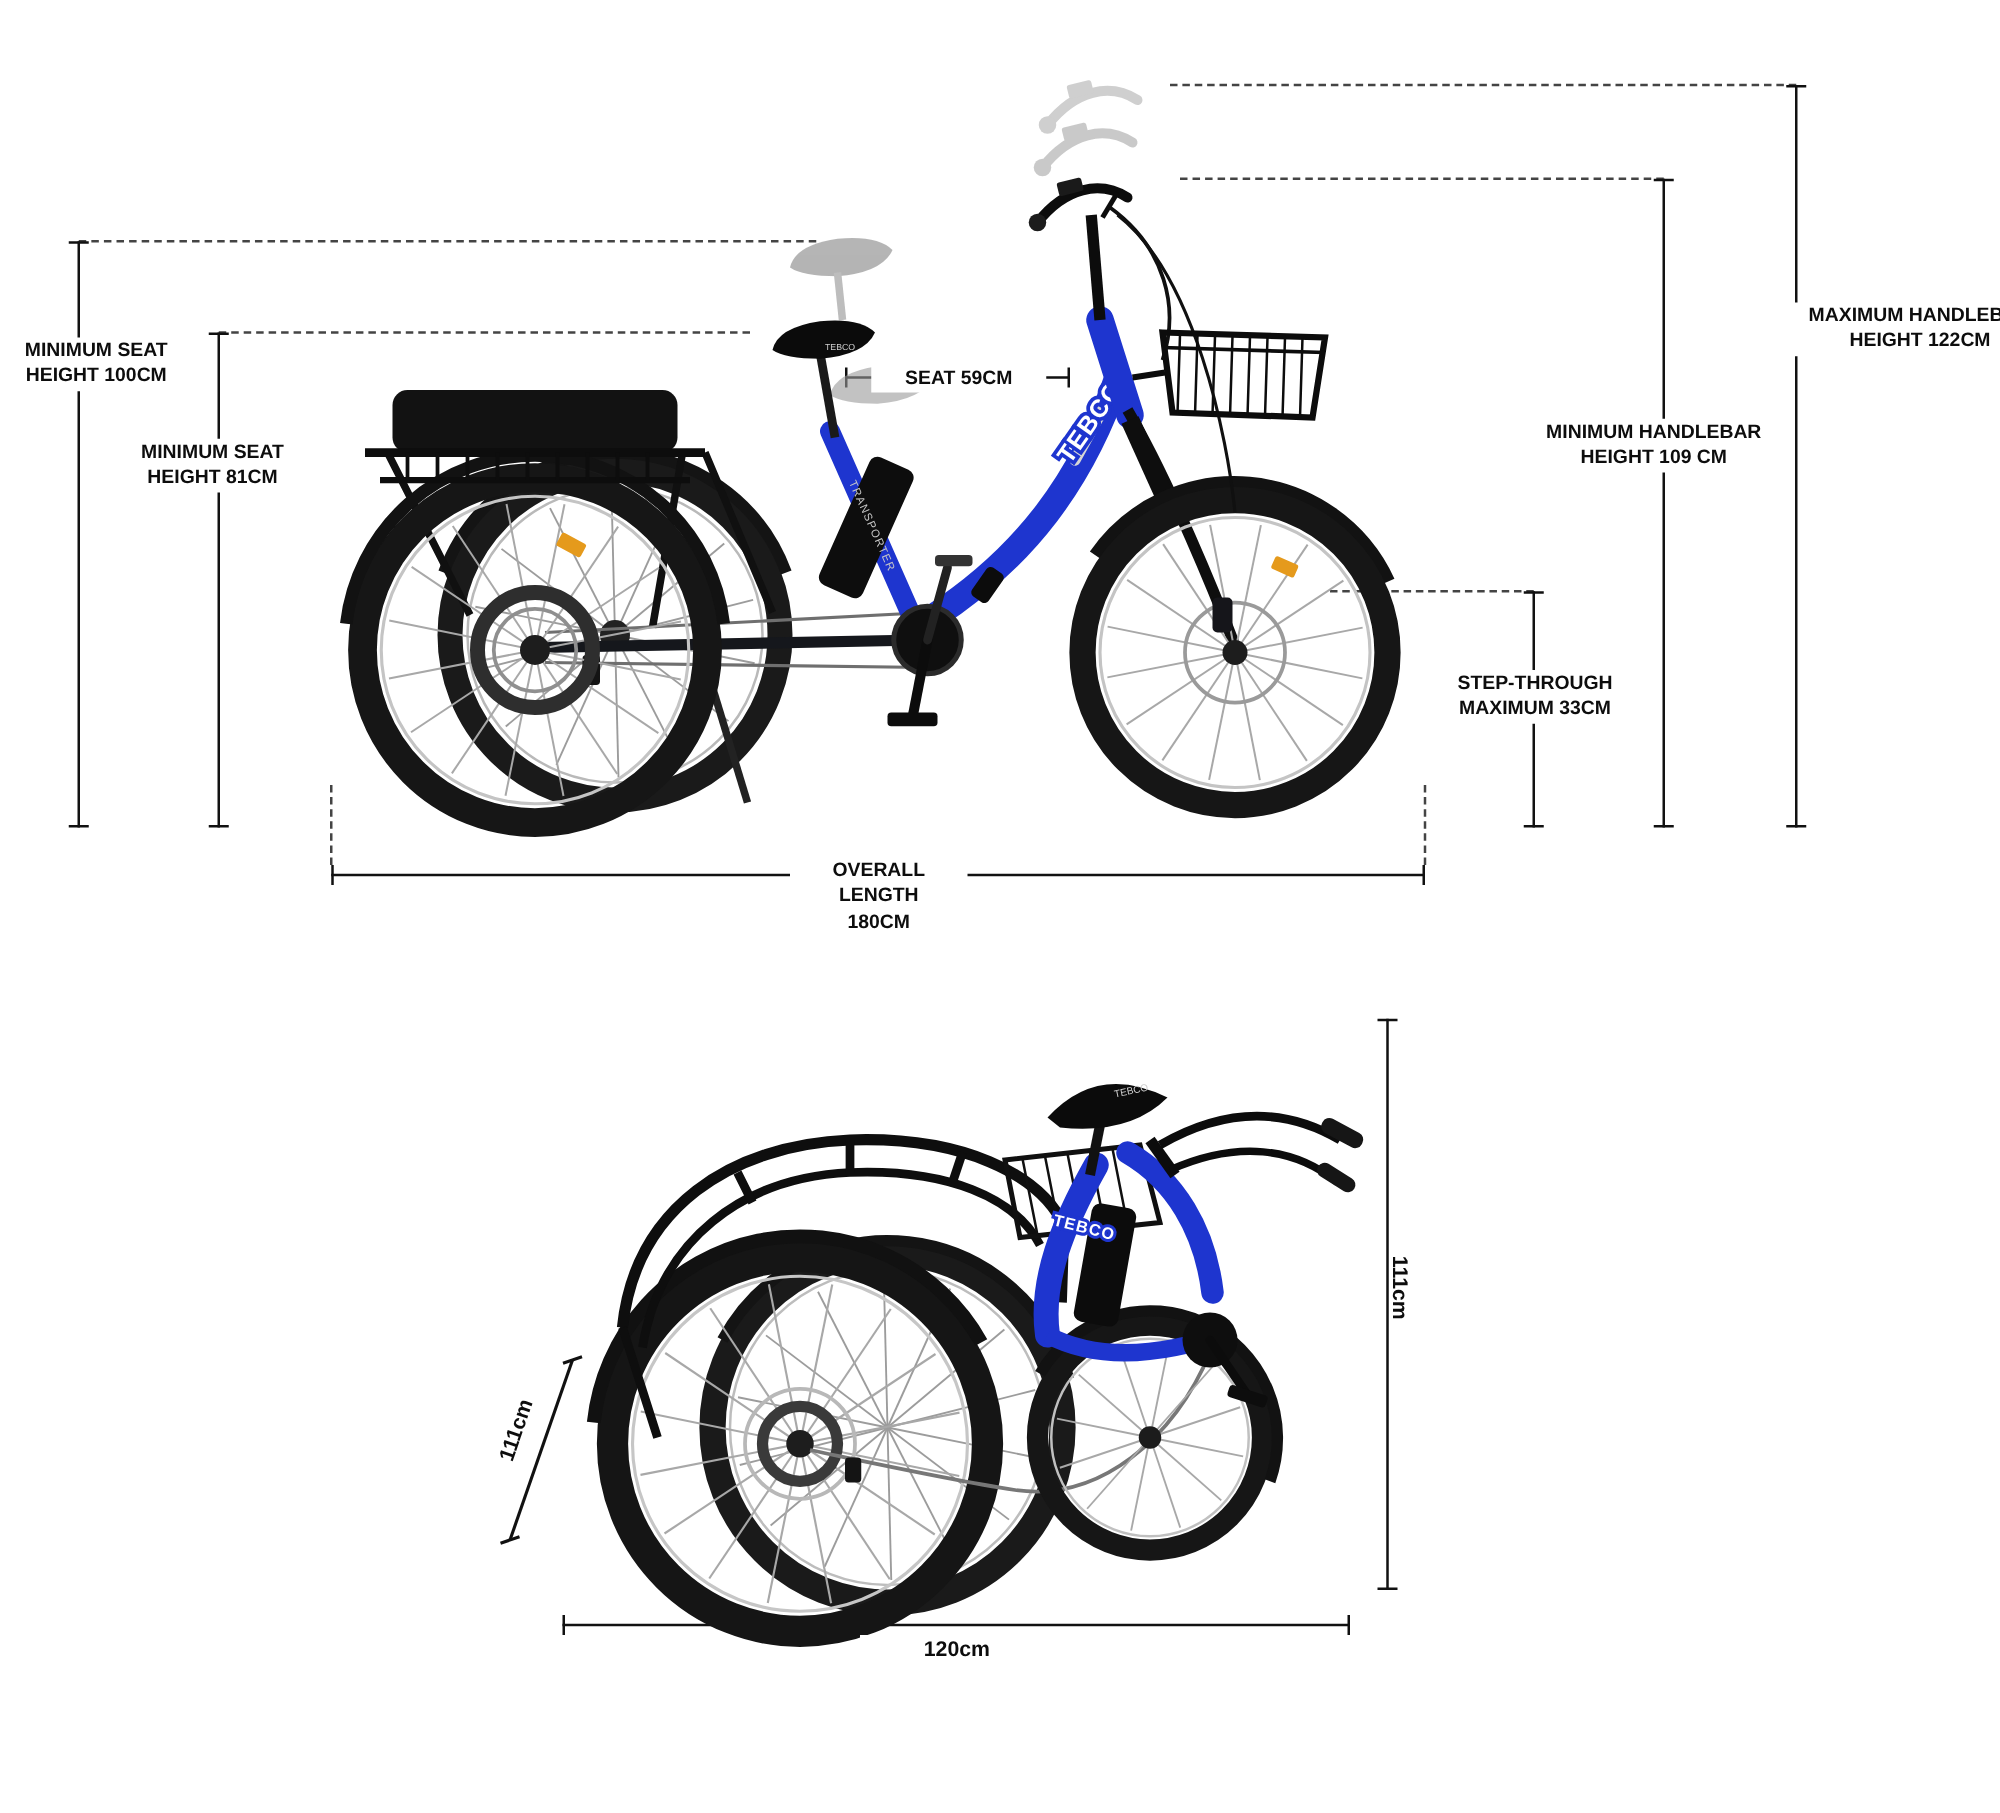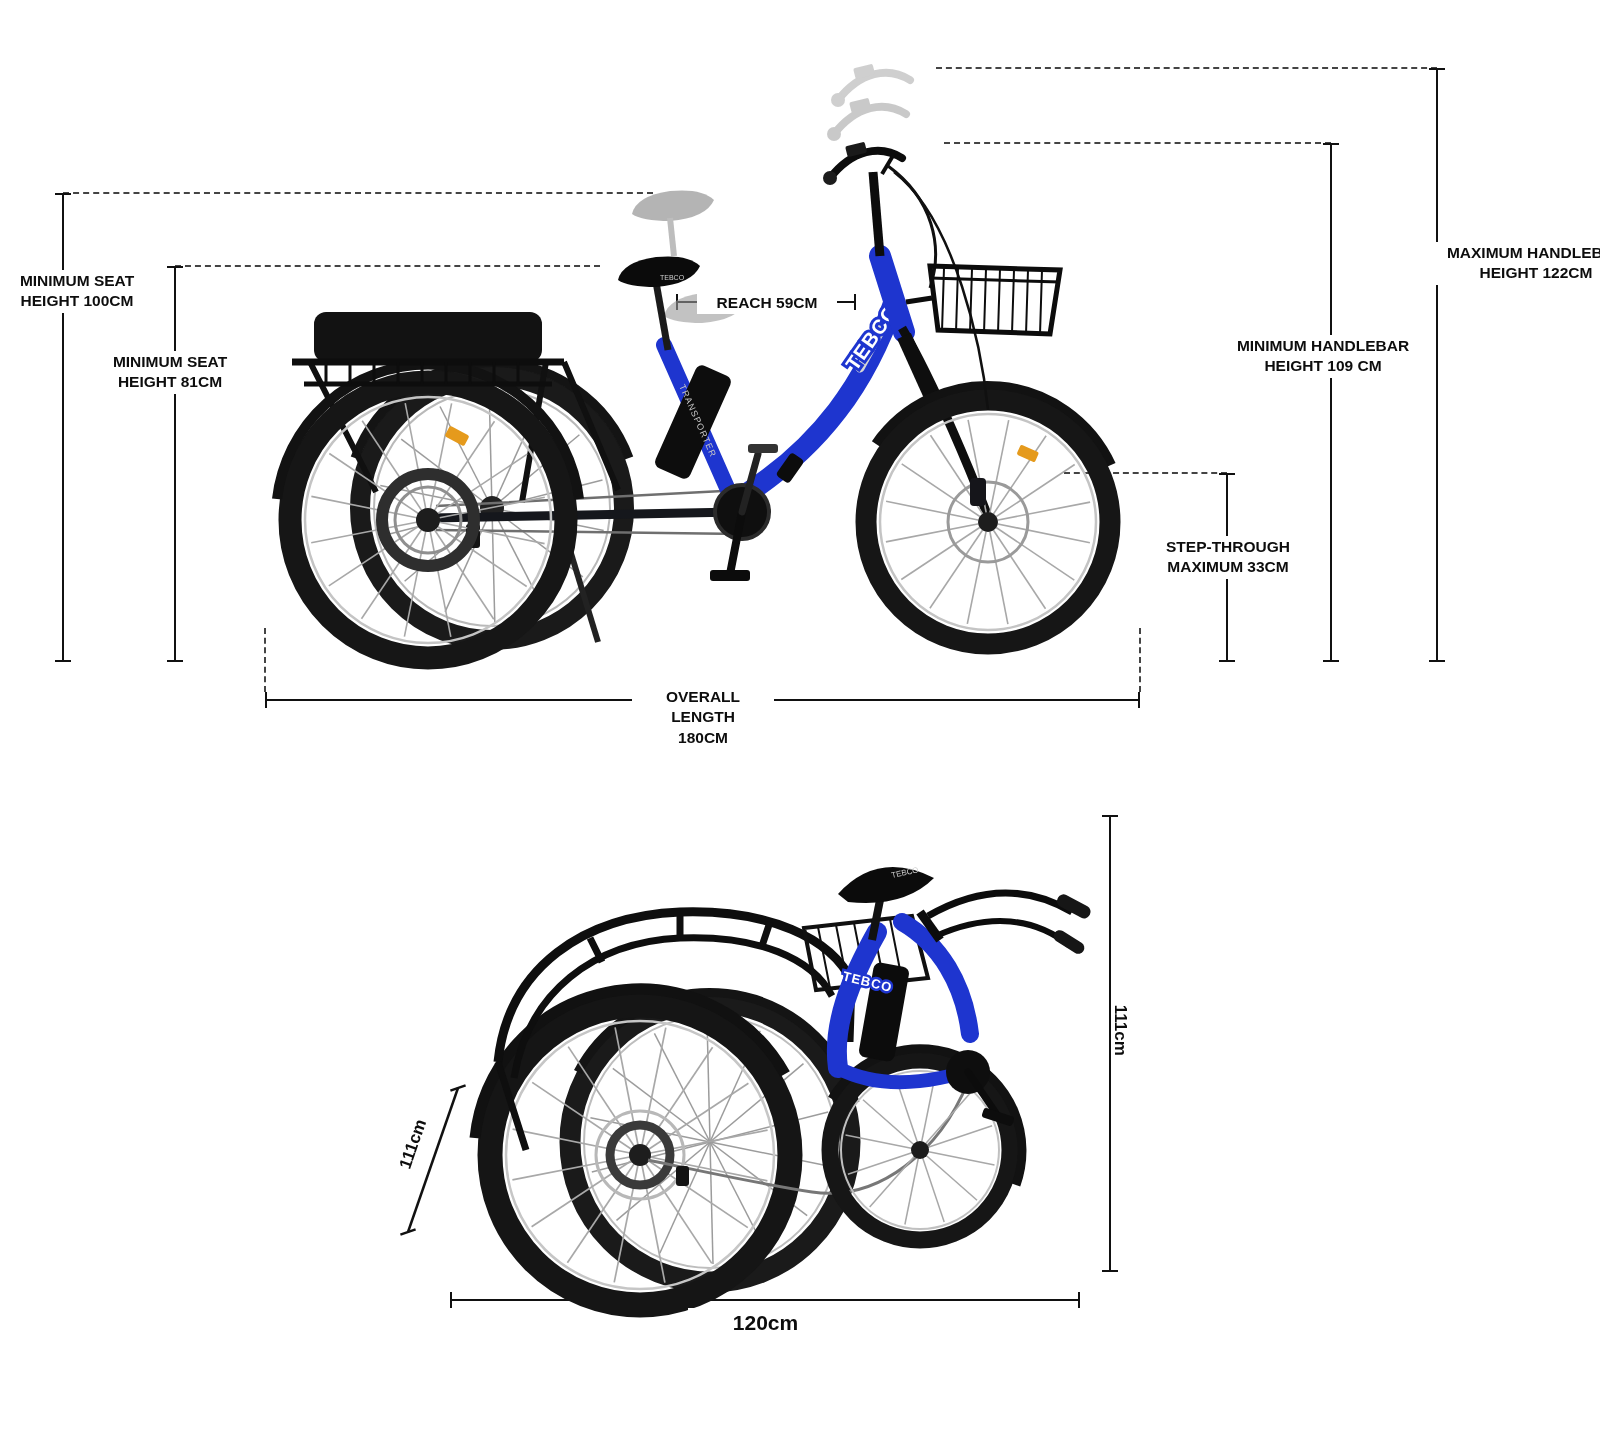--- a/index.html
+++ b/index.html
@@ -16,21 +16,21 @@
   .dimh{position:absolute;height:16px}
   .dimh i{position:absolute;top:50%;left:0;right:0;height:2px;margin-top:-1px;background:#111}
   .dimh::before,.dimh::after{content:"";position:absolute;top:0;bottom:0;width:2px;background:#111}
   .dimh::before{left:0}.dimh::after{right:0}
   
   .dash-h{position:absolute;height:0;border-top:2px dashed #444}
   .dash-v{position:absolute;width:0;border-left:2px dashed #444}
   .dim-label{position:absolute;font-weight:bold;font-size:15.5px;line-height:1.32;text-align:center;
              white-space:pre-line;background:#fff;z-index:3;padding:1px 2px}
   .dim-label.rot{white-space:nowrap;font-size:17px;background:transparent;transform-origin:center}
-  .big{font-size:21px}
+  .big{font-size:17px}
 </style>
 </head>
 <body>
 
 <div class="canvas">
 
   <div class="dash-h" style="left:63px;top:192px;width:590px"></div>
   <div class="dash-h" style="left:175px;top:265px;width:425px"></div>
   <div class="dash-h" style="left:936px;top:67px;width:501px"></div>
   <div class="dash-h" style="left:944px;top:142px;width:387px"></div>
@@ -64,21 +64,21 @@
       <i></i>
     </div>
   <div class="dimh" style="left:450px;top:1292px;width:630px">
       <i></i>
     </div>
 
   <div class="dim-label" style="left:2px;top:270px;width:150px">MINIMUM SEAT
 HEIGHT 100CM</div>
   <div class="dim-label" style="left:100px;top:351px;width:140px">MINIMUM SEAT
 HEIGHT 81CM</div>
-  <div class="dim-label" style="left:697px;top:292px;width:140px">REACH 59CM</div>
+  <div class="dim-label" style="left:697px;top:292px;width:140px">SEAT 59CM</div>
   <div class="dim-label" style="left:1429px;top:242px;width:214px">MAXIMUM HANDLEBAR
 HEIGHT 122CM</div>
   <div class="dim-label" style="left:1214px;top:335px;width:218px">MINIMUM HANDLEBAR
 HEIGHT 109 CM</div>
   <div class="dim-label" style="left:1149px;top:536px;width:158px">STEP-THROUGH
 MAXIMUM 33CM</div>
   <div class="dim-label" style="left:632px;top:686px;width:142px">OVERALL LENGTH
 180CM</div>
   <div class="dim-label rot" style="left:1092px;top:1018px;transform:rotate(90deg)">111cm</div>
   <div class="dim-label rot" style="left:386px;top:1132px;transform:rotate(-71deg)">111cm</div>

